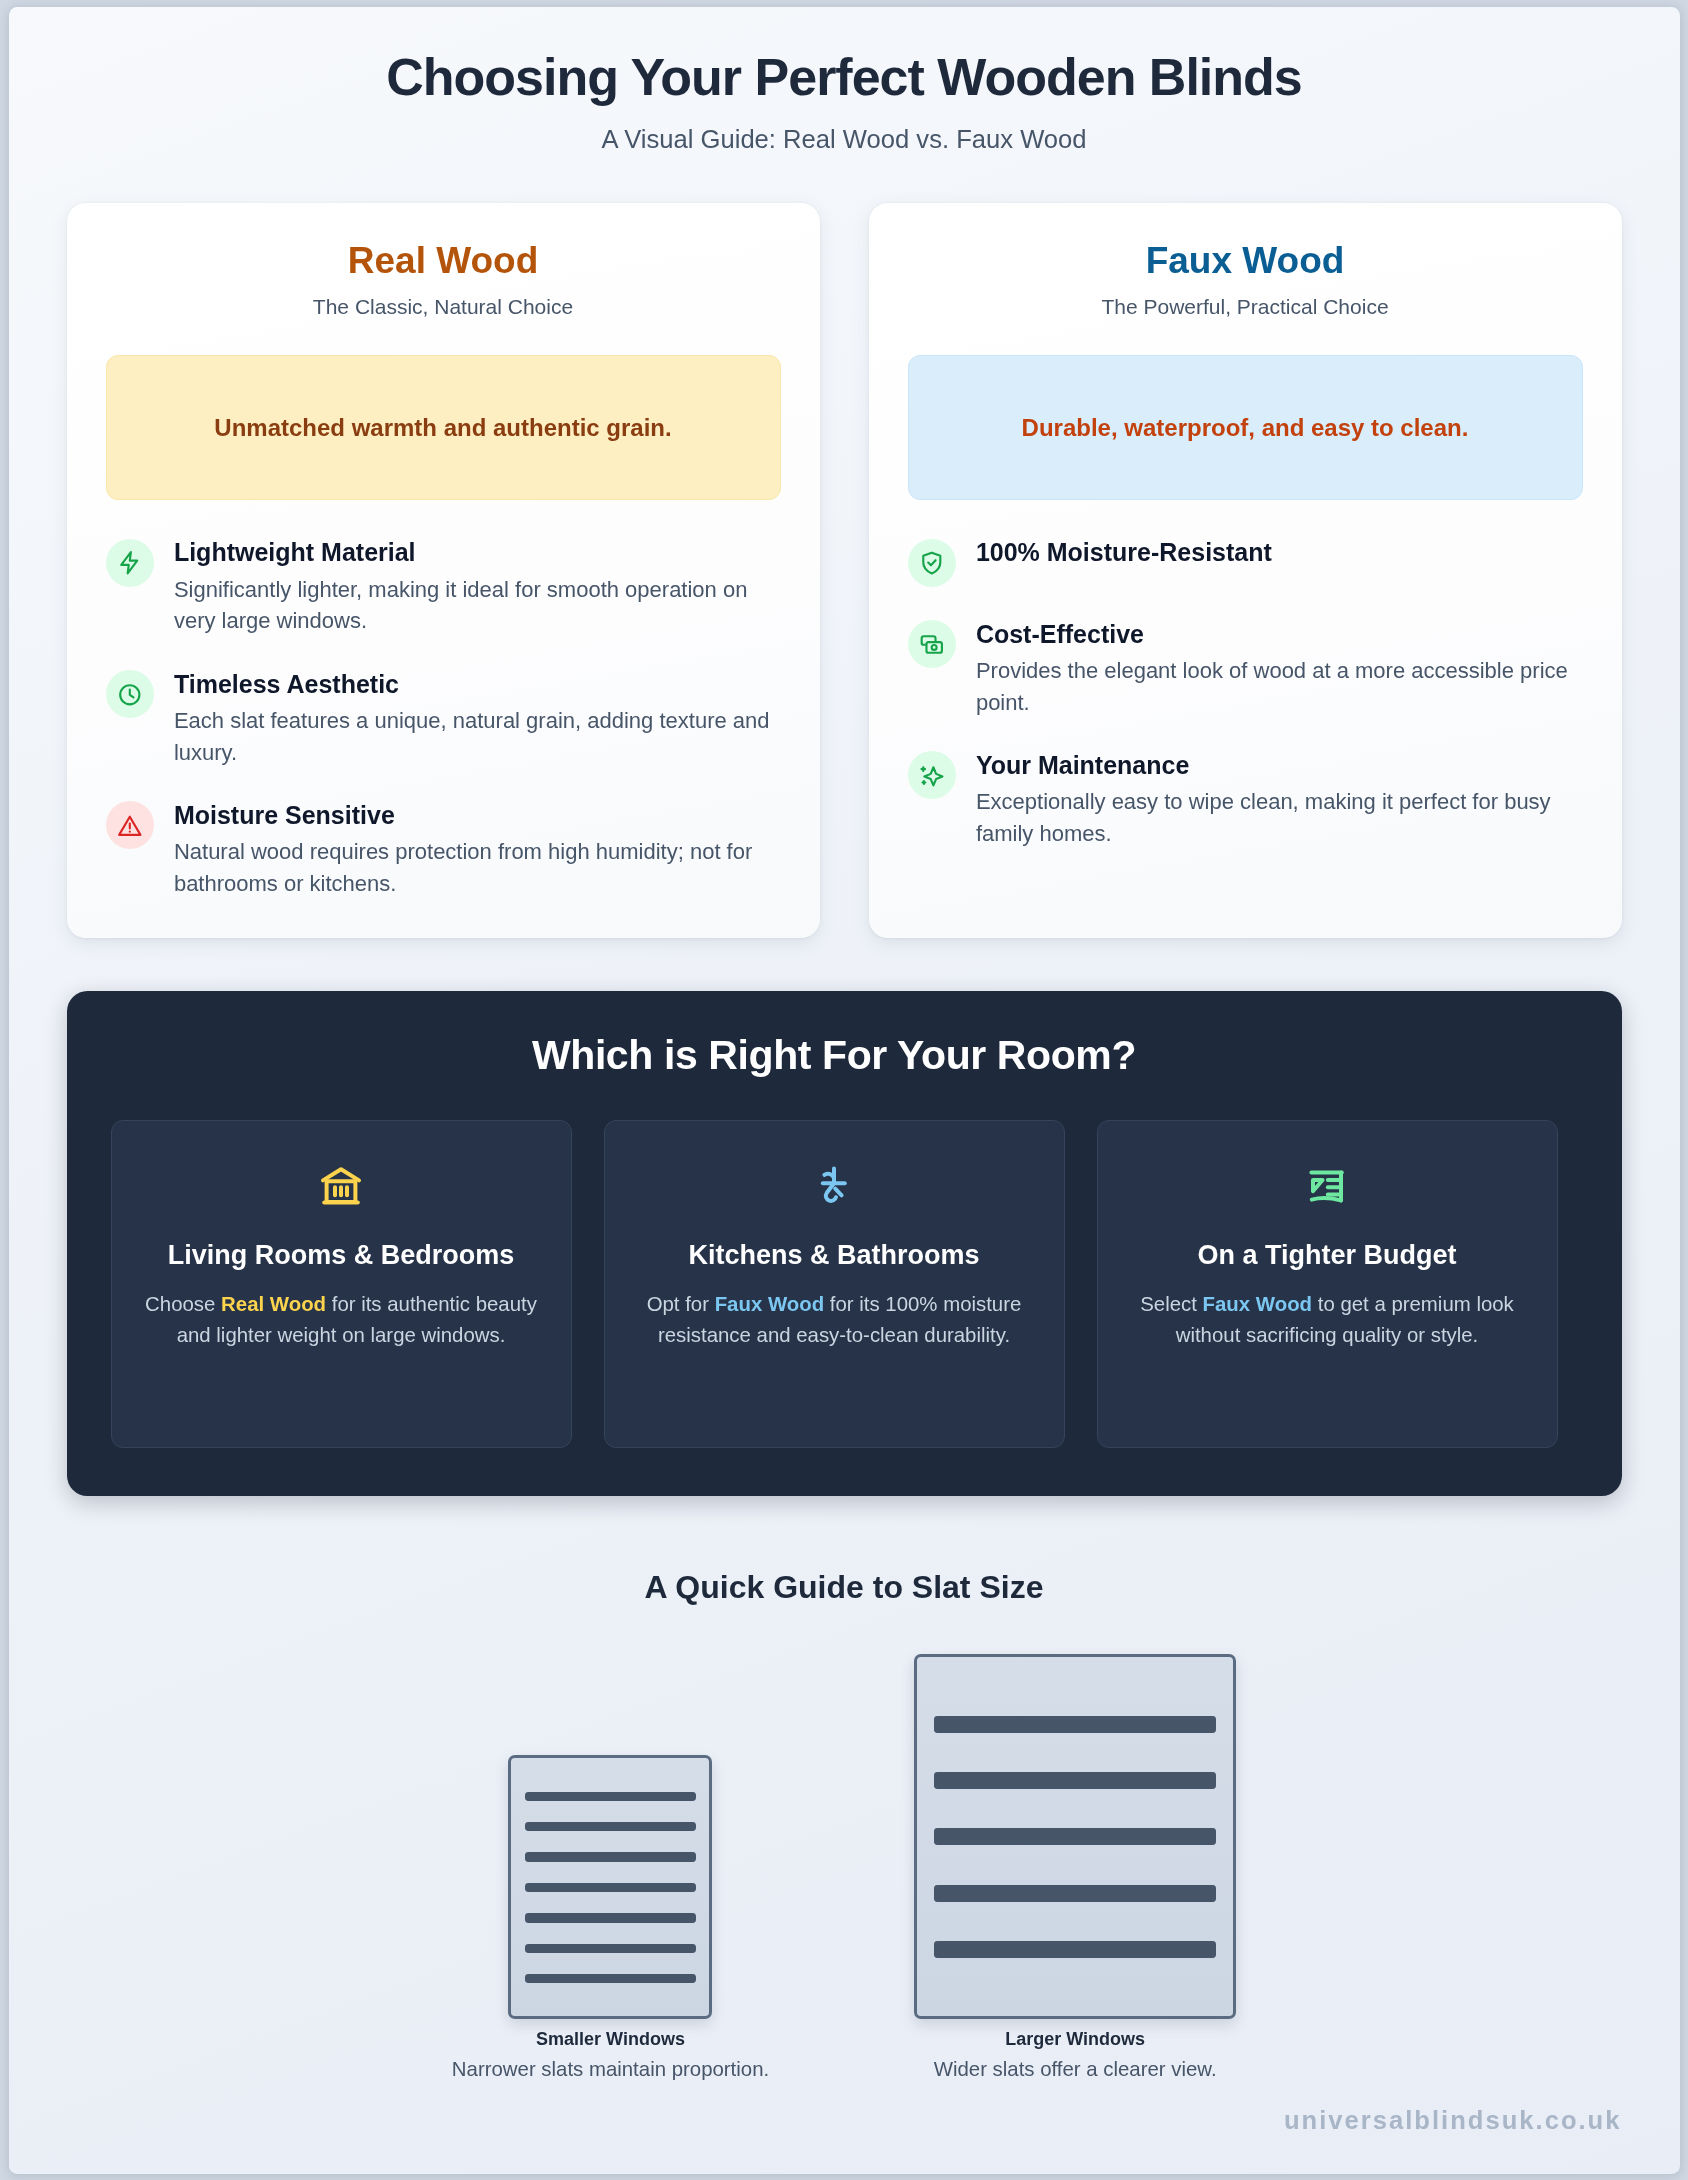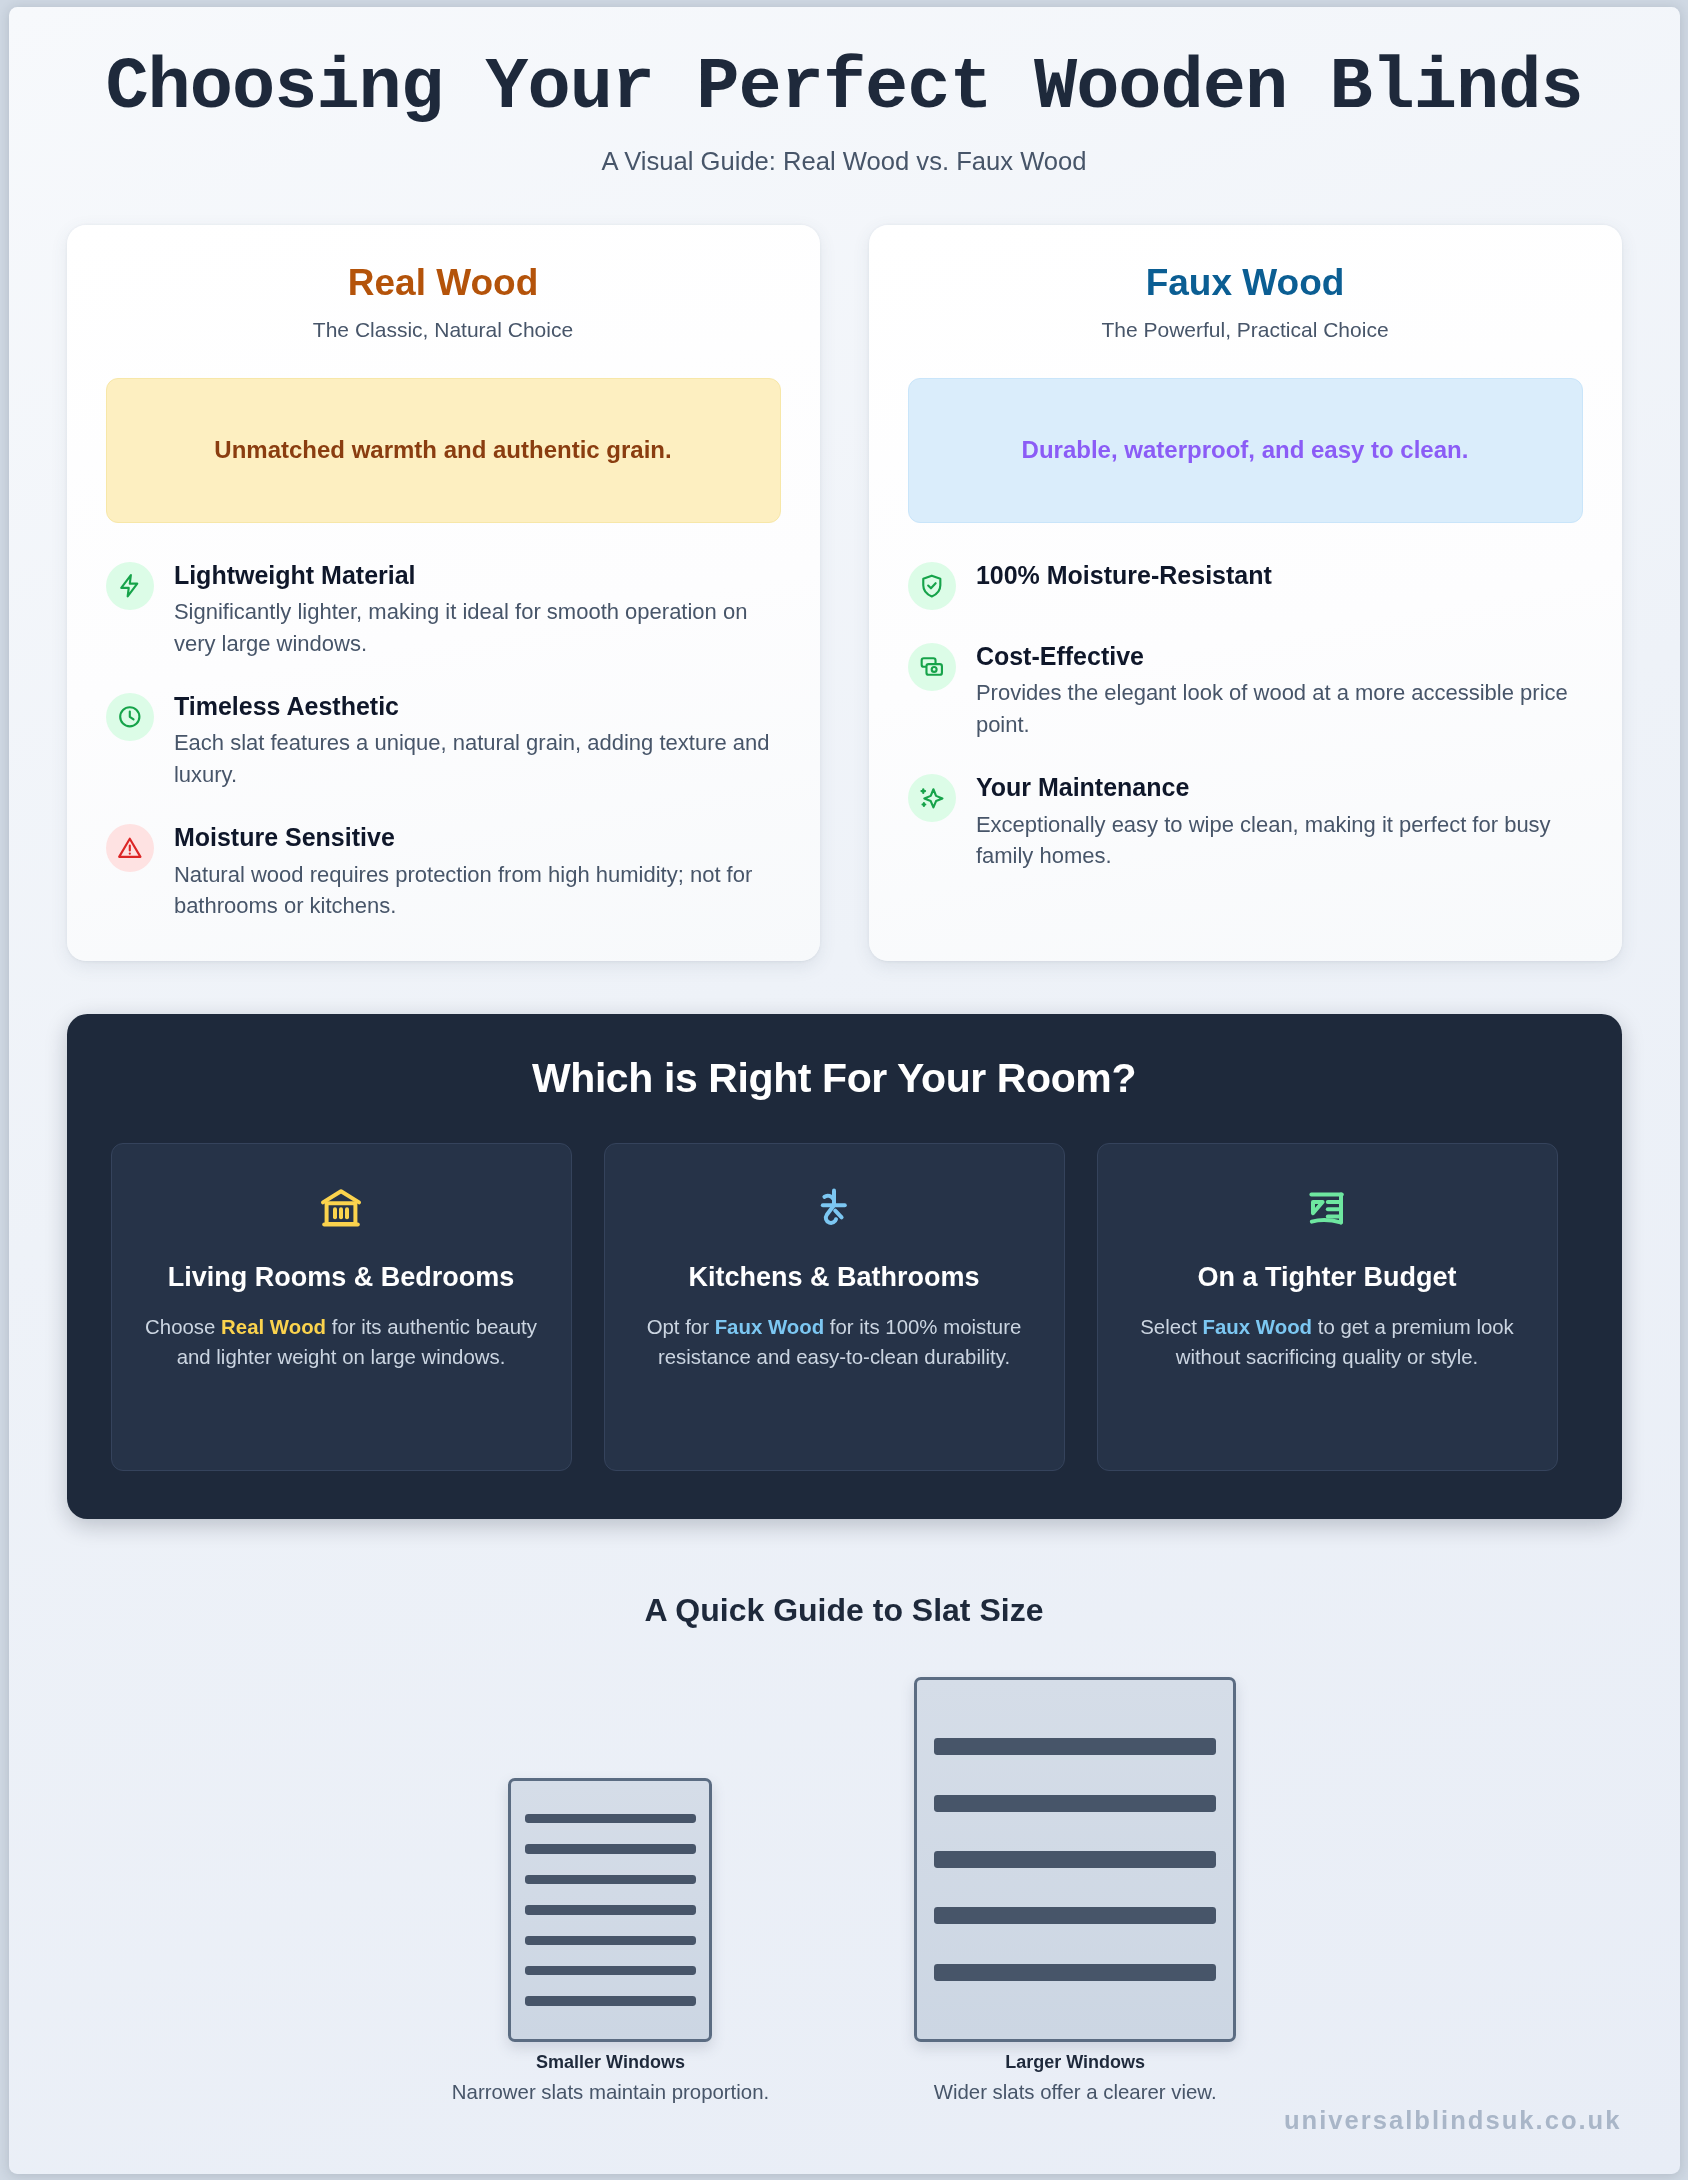--- a/index.html
+++ b/index.html
@@ -28,26 +28,25 @@
     box-shadow: 0 1.7px 12px rgba(30,41,59,0.16);
     overflow: hidden;
   }
 
   
   .header {
     padding-top: 41px;
     text-align: center;
   }
   .main-title {
-    font-size: 72px;
+    font-size: 52px;
     font-weight: 700;
     letter-spacing: -1px;
     color: #1e293b;
     line-height: 1.12;
-    font-family: Liberation Mono, monospace;
   }
   .sub-title {
     margin-top: 19px;
     font-size: 25.6px;
     font-weight: 400;
     color: #475569;
   }
 
   
   .compare-row {
@@ -90,21 +89,21 @@
     padding: 0 22px;
   }
   .highlight-box.real {
     background: #fdefc1;
     border: 0.9px solid #f7e7a8;
     color: #8a3d10;
   }
   .highlight-box.faux {
     background: #daedfb;
     border: 0.9px solid #c9e5fa;
-    color: #8b5cf6;
+    color: #c2410c;
   }
 
   .feature-list { margin-top: 37px; }
   .feature {
     display: flex;
     gap: 20.4px;
     margin-bottom: 31.5px;
   }
   .feature:last-child { margin-bottom: 0; }
 

